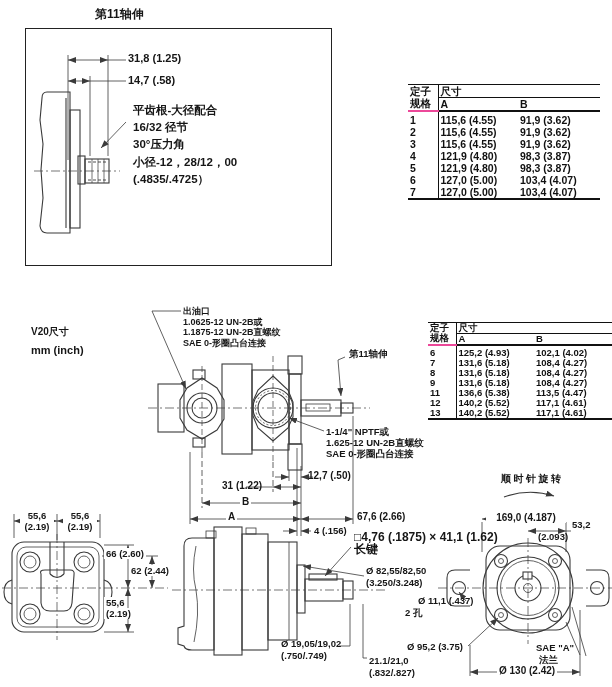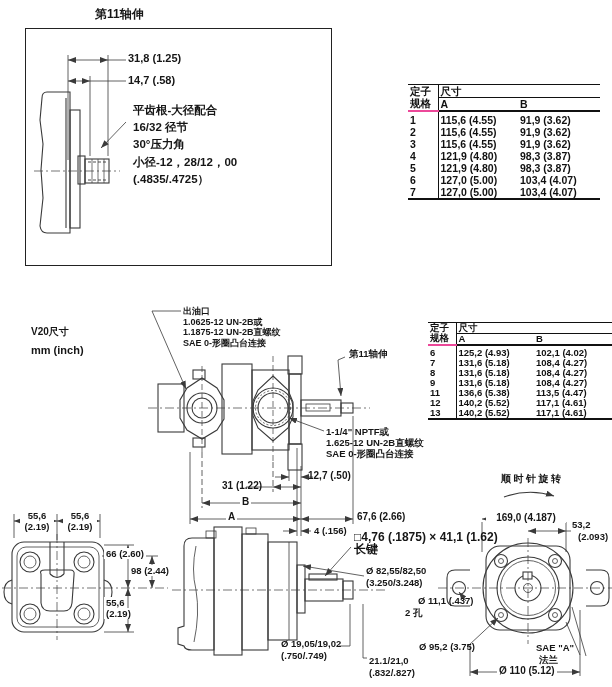--- a/index.html
+++ b/index.html
@@ -370,35 +370,35 @@
 <div class="lbl s10" style="left:357px;top:511px;">67,6 (2.66)</div>
 <div class="lbl s95" style="left:314px;top:525px;">4 (.156)</div>
 <div class="lbl s9" style="left:354px;top:530px;">□4,76 (.1875) × 41,1 (1.62)</div>
 <div class="lbl s9" style="left:354px;top:541px;">长键</div>
 
 <div class="lbl s95 bg ctr" style="left:20px;top:510px;width:30px;">55,6</div>
 <div class="lbl s95 bg ctr" style="left:20px;top:521px;width:30px;">(2.19)</div>
 <div class="lbl s95 bg ctr" style="left:63px;top:510px;width:30px;">55,6</div>
 <div class="lbl s95 bg ctr" style="left:63px;top:521px;width:30px;">(2.19)</div>
 <div class="lbl s95 bg" style="left:104px;top:548px;">66 (2.60)</div>
-<div class="lbl s95 bg" style="left:129px;top:565px;">98 (2.44)</div>
+<div class="lbl s95 bg" style="left:129px;top:565px;">62 (2.44)</div>
 <div class="lbl s95 bg" style="left:104px;top:597px;">55,6</div>
 <div class="lbl s95 bg" style="left:104px;top:608px;">(2.19)</div>
 
 <div class="lbl s95" style="left:366px;top:565px;">Ø 82,55/82,50</div>
 <div class="lbl s95" style="left:366px;top:577px;">(3.250/3.248)</div>
 <div class="lbl s95" style="left:281px;top:638px;">Ø 19,05/19,02</div>
 <div class="lbl s95" style="left:281px;top:650px;">(.750/.749)</div>
 <div class="lbl s95" style="left:369px;top:655px;">21.1/21,0</div>
 <div class="lbl s95" style="left:369px;top:667px;">(.832/.827)</div>
 
 <div class="lbl s10 ls" style="left:501px;top:472px;">顺时针旋转</div>
 <div class="lbl s10 bg ctr" style="left:486px;top:512px;width:76px;">169,0 (4.187)</div>
 <div class="lbl s95" style="left:572px;top:519px;">53,2</div>
-<div class="lbl s95" style="left:538px;top:531px;margin-left:40px;">(2.093)</div>
+<div class="lbl s95" style="left:538px;top:531px;">(2.093)</div>
 <div class="lbl s95" style="left:418px;top:595px;">Ø 11,1 (.437)</div>
 <div class="lbl s95" style="left:405px;top:607px;">2 孔</div>
-<div class="lbl s95" style="left:407px;top:641px;margin-left:12px;">Ø 95,2 (3.75)</div>
+<div class="lbl s95" style="left:407px;top:641px;">Ø 95,2 (3.75)</div>
 <div class="lbl s95" style="left:536px;top:642px;">SAE "A"</div>
 <div class="lbl s95" style="left:539px;top:654px;">法兰</div>
-<div class="lbl s10 bg" style="left:497px;top:665px;">Ø 110 (5.12)</div>
+<div class="lbl s10 bg" style="left:497px;top:665px;">Ø 130 (2.42)</div>
 
 </div>
 
 </body></html>

